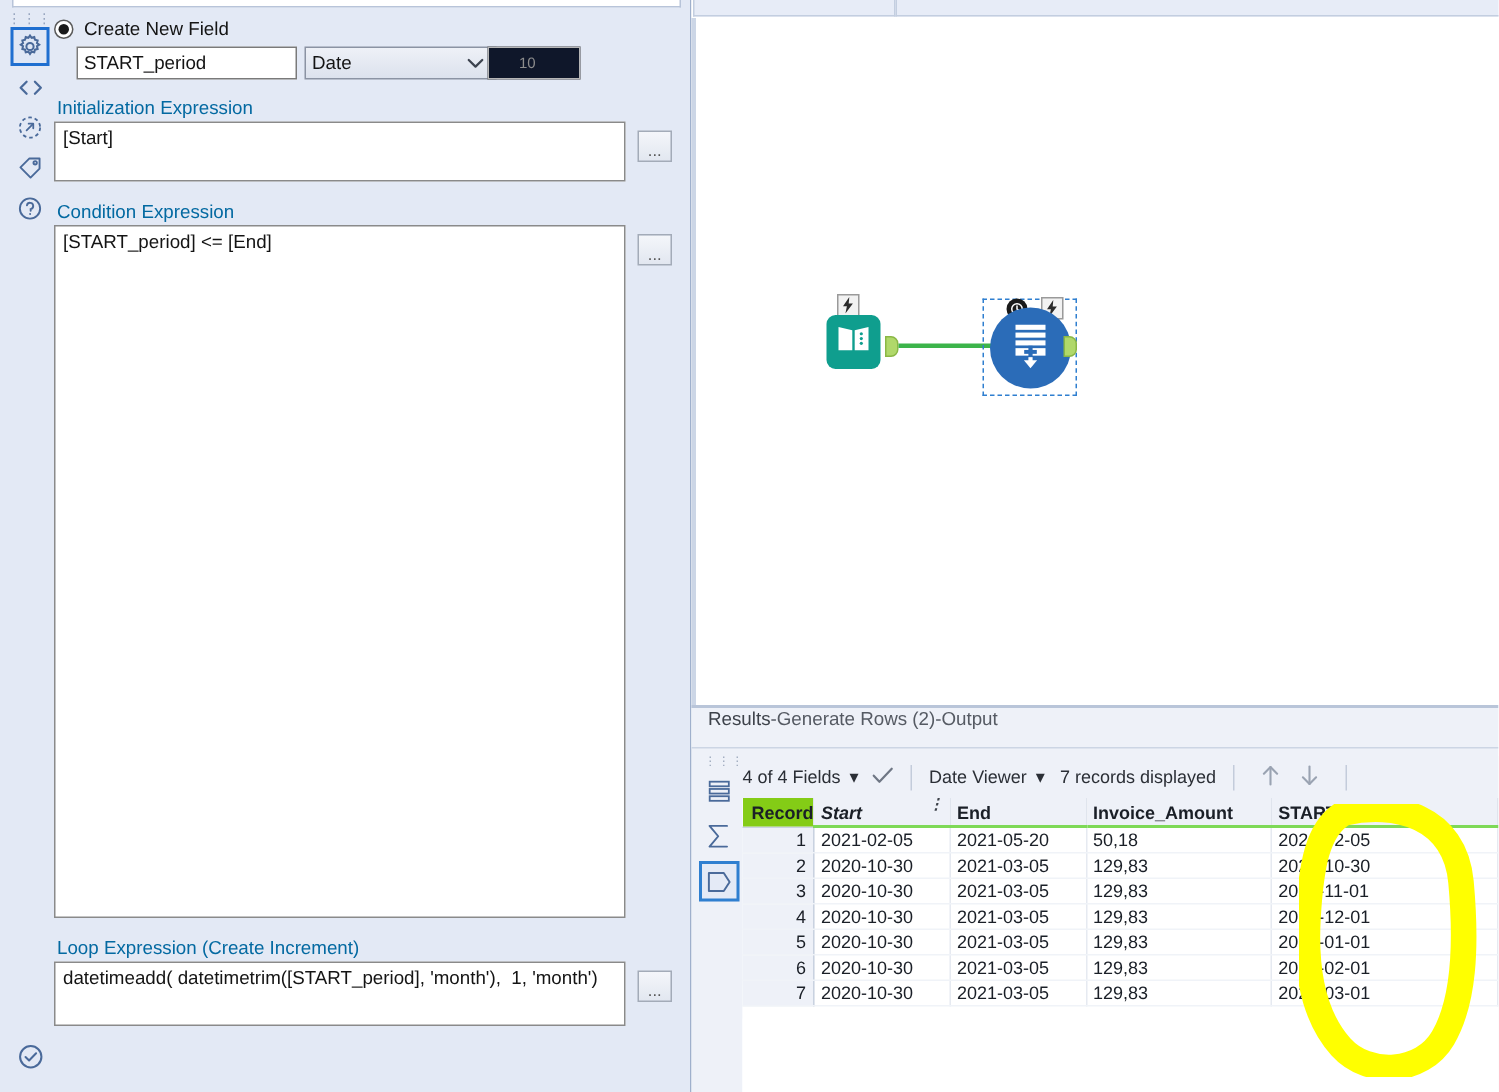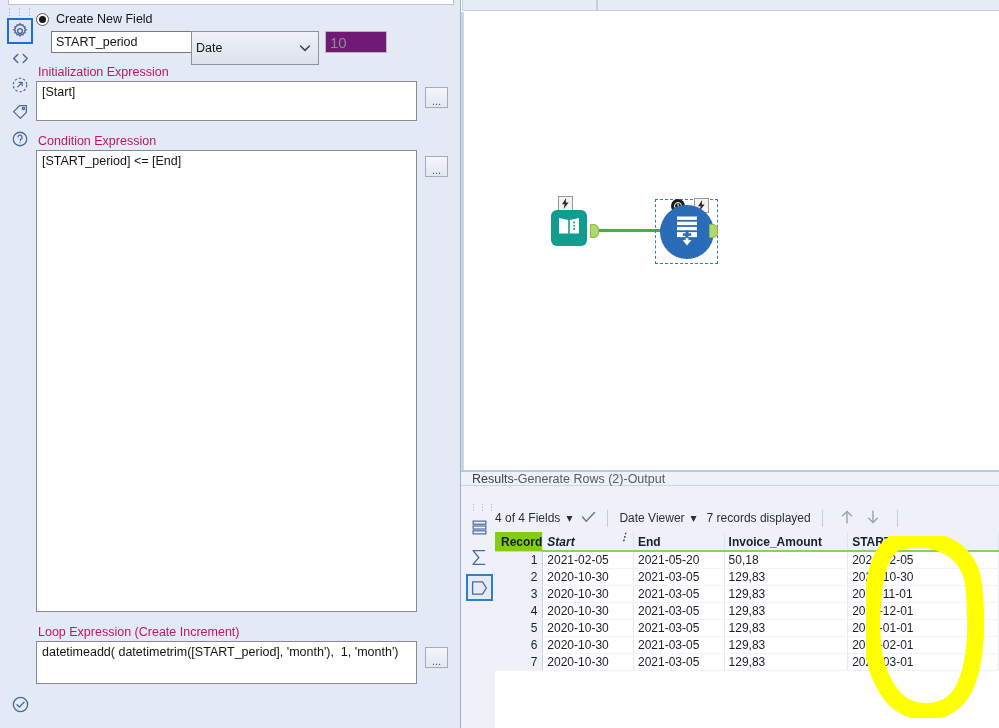--- a/index.html
+++ b/index.html
@@ -85,41 +85,41 @@
     position: relative; height: 24px; margin-top: 1px;
   }
   #field-name-input {
     position: absolute; left: 15px; top: 0;
     width: 147px; height: 22px;
     border: 1px solid #7a7a7a; background: #ffffff;
     font-family: "Liberation Sans", sans-serif; font-size: 12.5px;
     padding: 0 4px; color: #141414; outline: none;
   }
   #type-select {
-    position: absolute; left: 155px; top: 0;
-    width: 128px; height: 34px;
+    position: absolute; left: 167px; top: 0;
+    width: 128px; height: 22px;
     border: 1px solid #8b93a3;
     background: linear-gradient(180deg,#eef1f7 0%,#dce2ed 100%);
     font-family: "Liberation Sans", sans-serif; font-size: 12.5px;
     color: #141414; padding: 0 4px;
     display: flex; align-items: center; cursor: pointer; text-align: center;
   }
   #type-select .caret {
     position: absolute; right: 7px; top: 50%; transform: translateY(-50%);
   }
   #size-input {
     position: absolute; left: 289px; top: 0;
     width: 62px; height: 22px;
-    border: 1px solid #b6b6b6; background: #701a75;
-    font-family: "Liberation Sans", sans-serif; font-size: 15px;
-    padding: 0 4px; color: #8d8d8d; outline: none;
+    border: 1px solid #b6b6b6; background: #0f172a;
+    font-family: "Liberation Sans", sans-serif; font-size: 10px;
+    padding: 0 20px; color: #8d8d8d; outline: none;
   }
 
   .expr-label {
-    font-size: 12.5px; color: #be185d;
+    font-size: 12.5px; color: #0369a1;
     margin: 10px 0 2px 2px;
   }
   .expr-block { position: relative; }
   .expr-box {
     width: 381px;
     border: 1px solid #8a8a8a; background: #ffffff;
     font-family: "Liberation Sans", sans-serif; font-size: 12.5px;
     color: #141414; padding: 3px 5px; resize: none; outline: none;
     overflow: hidden; line-height: 15px;
   }
@@ -215,24 +215,24 @@
 
   
   #results-panel {
     position: absolute; left: 461px; top: 470px;
     width: 538px; height: 258px;
     background: #eef1f8;
     border-top: 2px solid #b9c5d9;
   }
   #results-title {
     position: absolute; left: 0; top: 0;
-    width: 538px; height: 14px;
+    width: 538px; height: 27px;
     background: #eef1f8;
     border-bottom: 1px solid #ccd5e4;
-    display: flex; align-items: center;
+    display: flex; align-items: flex-start;
     padding-left: 11px;
     font-size: 12.5px; color: #555a63;
   }
   #results-title .strong { color: #3d424a; }
 
   #results-rail {
     position: absolute; left: 3px; top: 32px;
     width: 31px; height: 220px;
     background: #eef1f8;
   }

